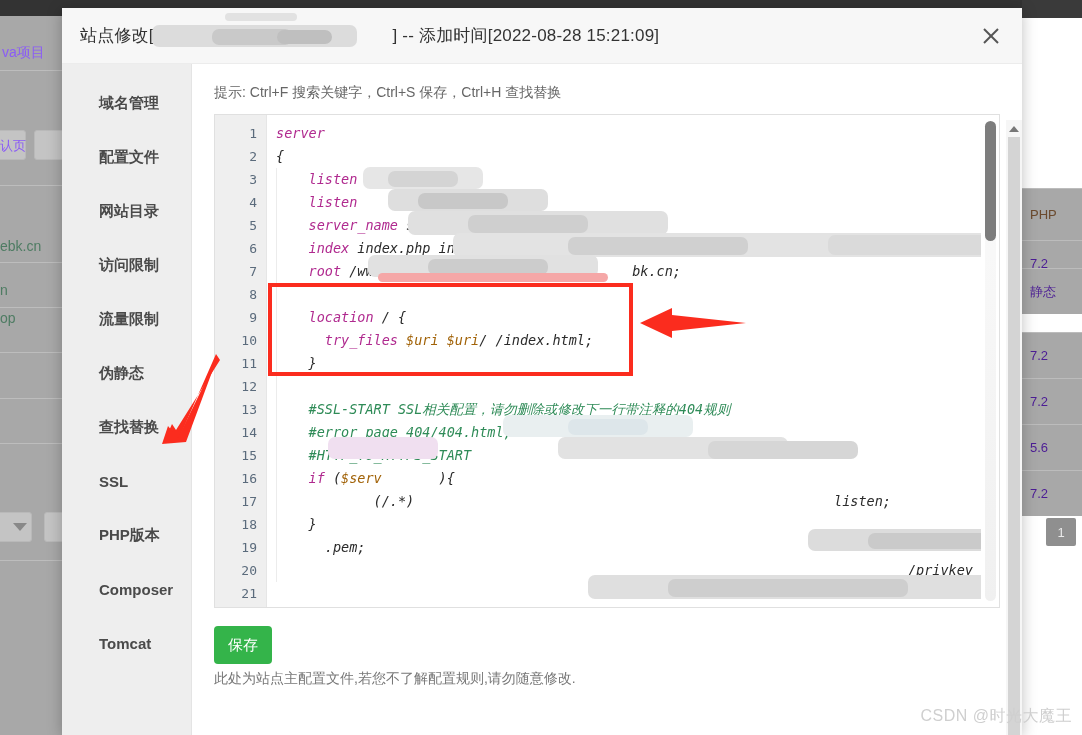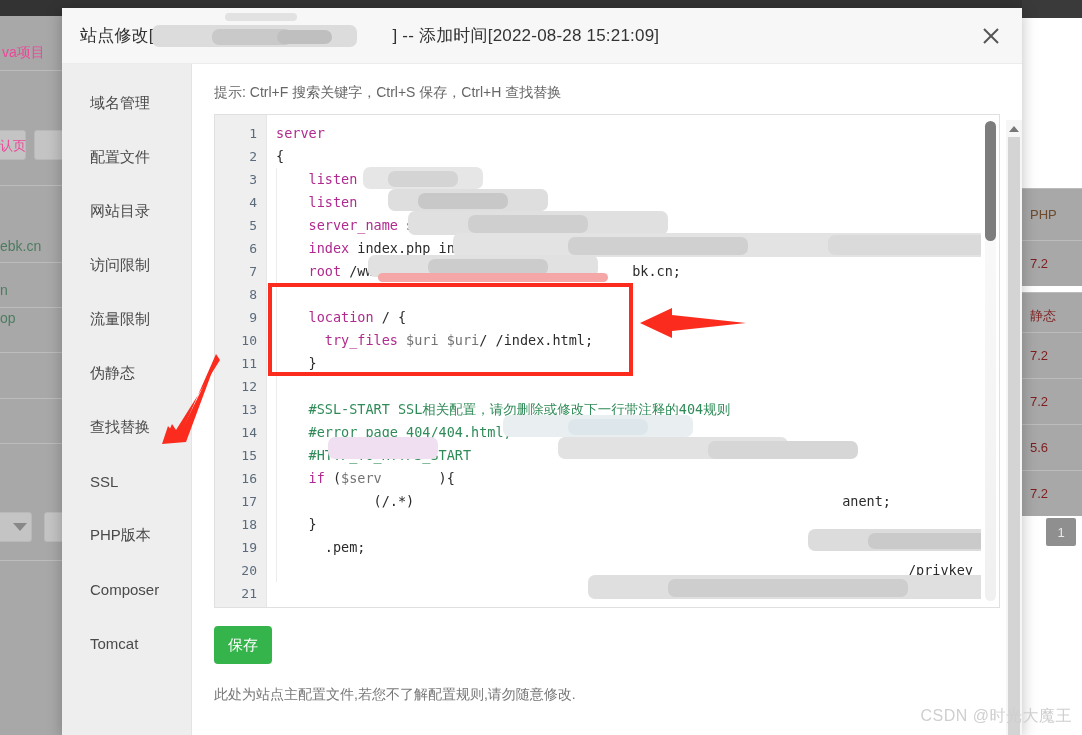--- a/index.html
+++ b/index.html
@@ -10,27 +10,27 @@
   }
 
   
   #backdrop{position:absolute;inset:0;background:#ffffff;}
   #bg-left{left:0;top:0;width:62px;height:735px;background:#a8a8a8;}
   #bg-topbar{position:absolute;left:0;top:0;width:1082px;height:16px;background:#333333;}
   #bg-right-white{position:absolute;left:1022px;top:0;width:60px;height:18px;background:#3a3a3a;}
   .bg-row{position:absolute;border-top:1px solid #bdbdbd;}
 
   .bg-text{position:absolute;font-size:14px;color:#4e7c63;white-space:nowrap;}
-  .bg-text-dark{position:absolute;font-size:14px;color:#ec4899;white-space:nowrap;}
+  .bg-text-dark{position:absolute;font-size:14px;color:#8b5cf6;white-space:nowrap;}
 
   .bg-btn{position:absolute;border:1px solid #b9b9b9;background:#c4c4c4;border-radius:3px;}
 
   
   .r-row{position:absolute;left:1022px;width:60px;border-top:1px solid #bcbcbc;
-         color:#7f1d1d;font-size:13px;display:flex;align-items:center;padding-left:8px;
+         color:#4c1d95;font-size:13px;display:flex;align-items:center;padding-left:8px;
          box-sizing:border-box;background:#a8a8a8;}
   .r-badge{position:absolute;background:#8f8f8f;color:#e9e9e9;font-size:13px;
            display:flex;align-items:center;justify-content:center;border-radius:2px;}
 
   
   #modal{
     position:absolute;left:62px;top:8px;width:960px;height:727px;
     background:#ffffff;box-shadow:0 2px 14px rgba(0,0,0,.25);
     display:flex;flex-direction:column;
   }
@@ -50,23 +50,24 @@
   .blur{position:absolute;border-radius:7px;pointer-events:none;}
 
   #modal-body{flex:1;display:flex;min-height:0;position:relative;}
 
   
   #sidebar{
     width:130px;min-width:130px;background:#eeeeee;border-right:1px solid #e4e4e4;
     padding-top:12px;box-sizing:border-box;overflow:hidden;position:relative;
   }
   .side-item{
-    height:54px;display:flex;align-items:center;padding-left:28px;
+    height:54px;display:flex;align-items:center;padding-left:37px;
     font-size:15px;color:#4a4a4a;cursor:pointer;box-sizing:border-box;
     white-space:nowrap;
+    font-weight:bold;
   }
   .side-item.active{background:#ffffff;color:#333;}
 
   
   #content{flex:1;min-width:0;padding:20px 22px 0 22px;box-sizing:border-box;position:relative;
            display:flex;flex-direction:column;overflow:hidden;}
   #hint{font-size:14px;color:#666;margin-bottom:12px;white-space:nowrap;}
 
   #editor-wrap{
     position:relative;border:1px solid #e0e0e0;background:#fff;height:494px;
@@ -76,43 +77,43 @@
     position:absolute;left:0;top:0;bottom:0;width:52px;background:#efefef;
     border-right:1px solid #e6e6e6;box-sizing:border-box;padding-top:7px;
   }
   .lnum{height:23px;line-height:23px;text-align:right;padding-right:9px;
         font-family:"DejaVu Sans Mono","Liberation Mono",monospace;font-size:13px;color:#5b6b7c;}
   #code{
     position:absolute;left:53px;top:0;right:18px;bottom:0;padding-top:7px;
     font-family:"DejaVu Sans Mono","Liberation Mono",monospace;font-size:13.5px;
     overflow:hidden;box-sizing:border-box;
   }
-  .cl{height:23px;line-height:23px;white-space:pre;position:relative;padding-left:8px;}
+  .cl{height:23px;line-height:23px;white-space:pre;position:relative;padding-left:8px;font-style:italic;}
   .indent-guide{position:absolute;left:8px;top:0;bottom:0;width:1px;background:#ececec;}
   .kw{color:#b02a8f;}
-  .var{color:#737373;text-align:right;}
+  .var{color:#a16207;text-align:right;}
   .cmt{color:#2e8b57;}
   .plain{color:#2b2b2b;}
 
   
   #ed-scroll{position:absolute;right:3px;top:6px;width:11px;bottom:6px;
              background:linear-gradient(#fbfbfb,#f0f0f0);border-radius:6px;}
   #ed-thumb{position:absolute;left:0;top:0;width:11px;height:120px;background:#7d7d7d;border-radius:6px;}
 
   
   #hl-box{position:absolute;left:268px;top:283px;width:365px;height:93px;
           border:4px solid #fb2c1e;box-sizing:border-box;pointer-events:none;}
   .arrow{position:absolute;pointer-events:none;}
 
   #save-btn{
     margin-top:18px;width:58px;height:38px;background:#34b44a;color:#fff;border:0;border-radius:4px;
     font-size:15px;font-family:"Liberation Sans",sans-serif;cursor:pointer;
     display:flex;align-items:center;justify-content:center;
   }
-  #footnote{margin-top:22px;font-size:14px;color:#777;white-space:nowrap;}
+  #footnote{margin-top:6px;font-size:14px;color:#777;white-space:nowrap;}
 
   
   #modal-scroll{position:absolute;right:0;top:56px;width:16px;bottom:0;background:#f6f6f6;}
   #ms-arrow{position:absolute;left:0;top:0;width:16px;height:17px;display:flex;align-items:center;justify-content:center;background:#f6f6f6;}
   #ms-track{position:absolute;left:2px;top:17px;width:12px;bottom:0;background:#d4d4d4;border-radius:0;}
 
   #watermark{position:absolute;right:10px;bottom:8px;font-size:16px;color:#cfcfcf;
              letter-spacing:.5px;white-space:nowrap;}
 </style>
 </head>
@@ -138,21 +139,21 @@
   <div class="bg-row" style="left:0;top:398px;width:62px;"></div>
   <div class="bg-row" style="left:0;top:443px;width:62px;"></div>
   <div class="bg-btn" style="left:-30px;top:512px;width:60px;height:28px;"></div>
   <div style="position:absolute;left:13px;top:523px;width:0;height:0;border-left:7px solid transparent;border-right:7px solid transparent;border-top:8px solid #888;"></div>
   <div class="bg-btn" style="left:44px;top:512px;width:30px;height:28px;"></div>
   <div class="bg-row" style="left:0;top:560px;width:62px;"></div>
 
   <div id="bg-right-white"></div>
   <div class="r-row" style="top:188px;height:52px;color:#6b4a2e;">PHP</div>
   <div class="r-row" style="top:240px;height:46px;">7.2</div>
-  <div class="r-row" style="top:292px;height:46px;">静态</div>
+  <div class="r-row" style="top:268px;height:46px;">静态</div>
   <div class="r-row" style="top:332px;height:46px;">7.2</div>
   <div class="r-row" style="top:378px;height:46px;">7.2</div>
   <div class="r-row" style="top:424px;height:46px;">5.6</div>
   <div class="r-row" style="top:470px;height:46px;">7.2</div>
   <div class="r-badge" style="left:1046px;top:518px;width:30px;height:28px;">1</div>
 </div>
 
 <div id="modal">
 
   <div id="modal-header">
@@ -250,21 +251,21 @@
             <div class="cl"><span class="indent-guide"></span><span class="plain">    </span><span class="kw">root</span><span class="plain"> /www/</span><span class="plain" style="position: absolute; right: 300px;">bk.cn;</span></div>
             <div class="cl"><span class="indent-guide"></span></div>
             <div class="cl"><span class="indent-guide"></span><span class="plain">    </span><span class="kw">location</span><span class="plain"> / {</span></div>
             <div class="cl"><span class="indent-guide"></span><span class="plain">      </span><span class="kw">try_files</span><span class="plain"> </span><span class="var">$uri</span><span class="plain"> </span><span class="var">$uri</span><span class="plain">/ /index.html;</span></div>
             <div class="cl"><span class="indent-guide"></span><span class="plain">    }</span></div>
             <div class="cl"><span class="indent-guide"></span></div>
             <div class="cl"><span class="indent-guide"></span><span class="cmt">    #SSL-START SSL相关配置，请勿删除或修改下一行带注释的404规则</span></div>
             <div class="cl"><span class="indent-guide"></span><span class="cmt">    #error_page 404/404.html;</span></div>
             <div class="cl"><span class="indent-guide"></span><span class="cmt">    #HTTP_TO_HTTPS_START</span></div>
             <div class="cl"><span class="indent-guide"></span><span class="plain">    </span><span class="kw">if</span><span class="plain"> (</span><span class="var">$serv</span><span class="plain">       ){</span></div>
-            <div class="cl"><span class="indent-guide"></span><span class="plain">        </span><span class="plain">    (/.*)</span><span class="plain" style="position: absolute; right: 90px;">anent;</span></div>
+            <div class="cl"><span class="indent-guide"></span><span class="plain">        </span><span class="plain">    (/.*)</span><span class="plain" style="position: absolute; right: 90px;">listen;</span></div>
             <div class="cl"><span class="indent-guide"></span><span class="plain">    }</span></div>
             <div class="cl"><span class="indent-guide"></span><span class="plain">      .pem;</span></div>
             <div class="cl"><span class="indent-guide"></span><span class="plain" style="position: absolute; right: 8px;">/privkey</span></div>
             <div class="blur" style="left: 95px; top: 52px; width: 120px; height: 22px; background: rgb(230, 230, 230);"></div>
             <div class="blur" style="left: 120px; top: 56px; width: 70px; height: 16px; background: rgb(212, 212, 212);"></div>
             <div class="blur" style="left: 120px; top: 74px; width: 160px; height: 22px; background: rgb(222, 222, 222);"></div>
             <div class="blur" style="left: 150px; top: 78px; width: 90px; height: 16px; background: rgb(200, 200, 200);"></div>
             <div class="blur" style="left: 140px; top: 96px; width: 260px; height: 24px; background: rgb(224, 224, 224);"></div>
             <div class="blur" style="left: 200px; top: 100px; width: 120px; height: 18px; background: rgb(207, 207, 207);"></div>
             <div class="blur" style="left: 185px; top: 118px; width: 560px; height: 24px; background: rgb(227, 227, 227);"></div>

